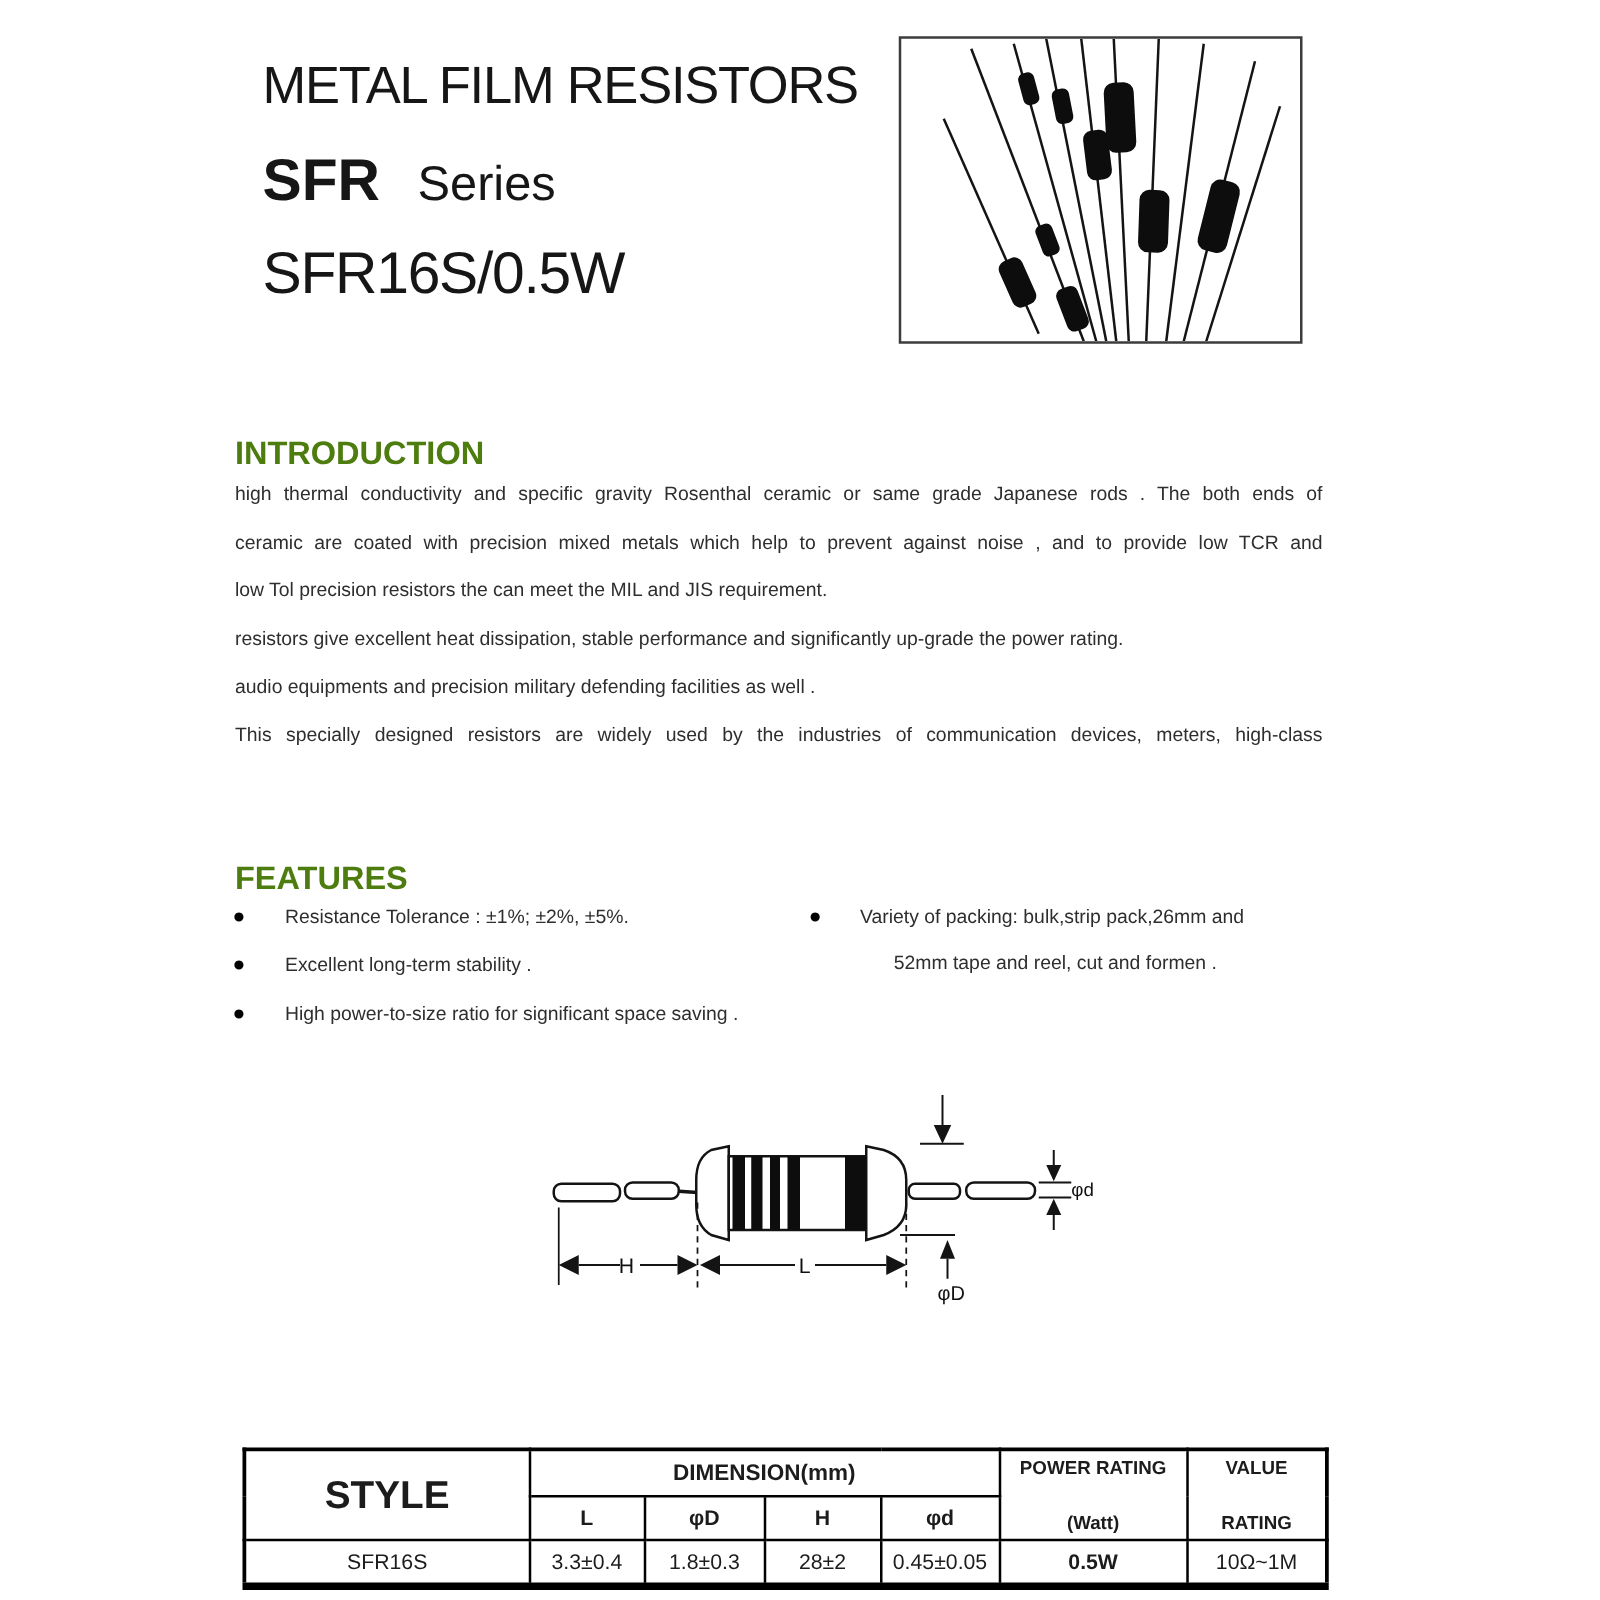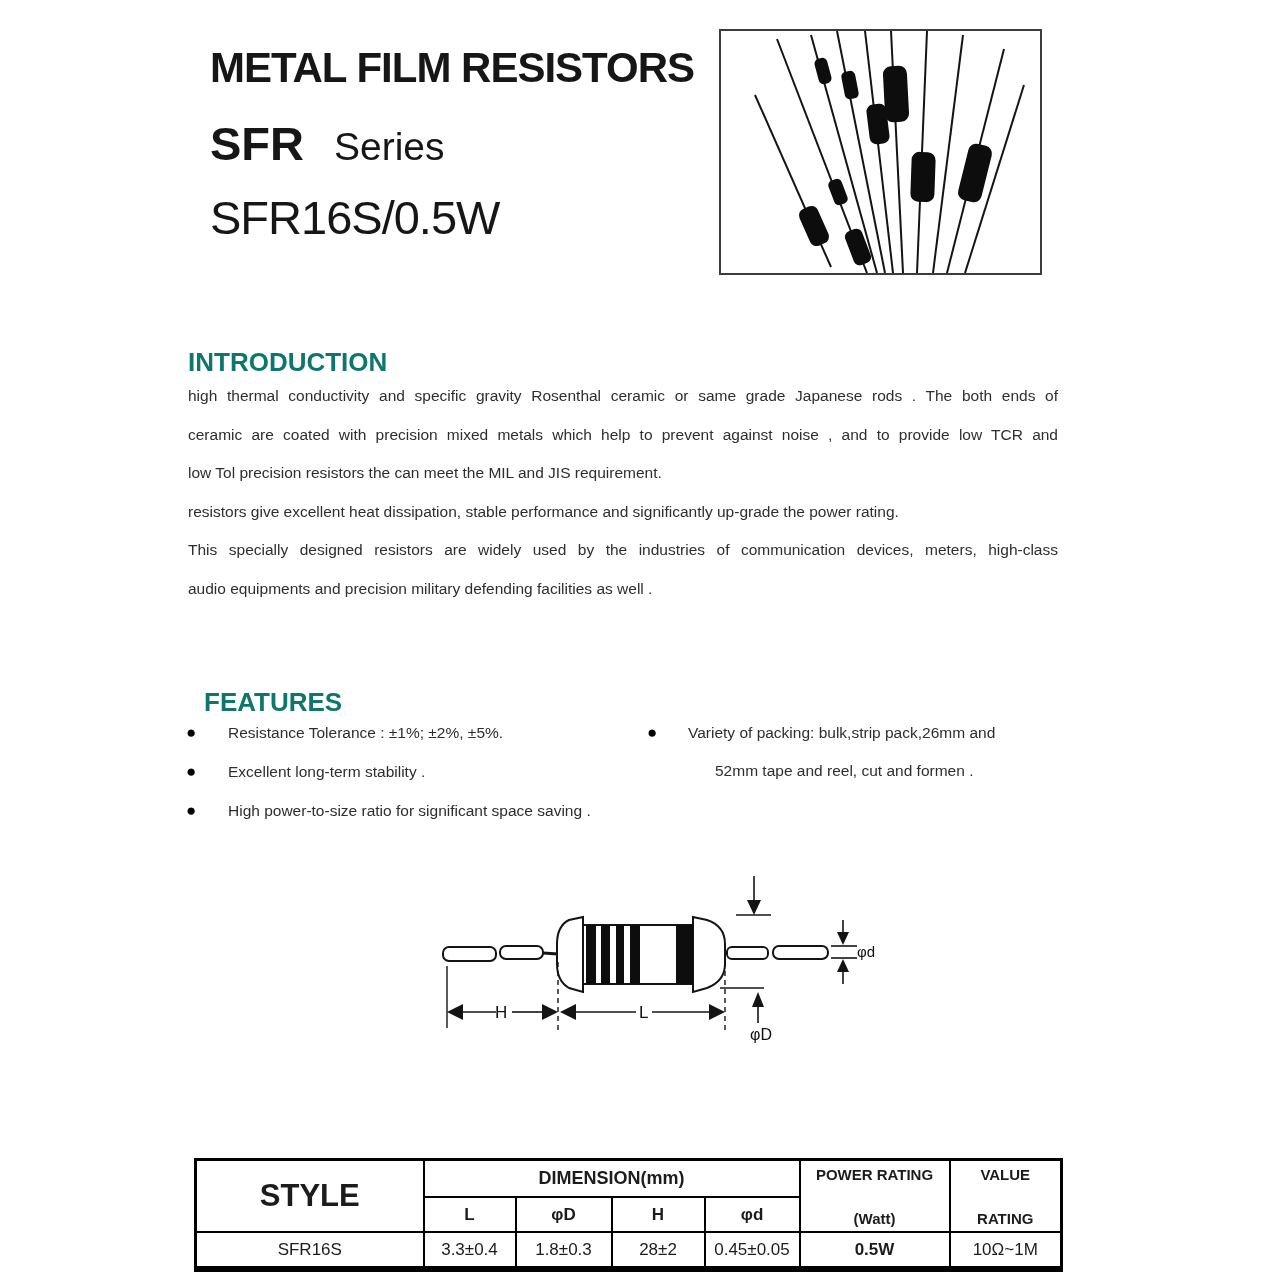--- a/index.html
+++ b/index.html
@@ -1,35 +1,35 @@
 <!DOCTYPE html>
 <html><head>
 <meta charset="utf-8">
 <style>
   html,body{margin:0;padding:0;background:#fff;}
   body{width:1280px;height:1280px;overflow:hidden;position:relative;
        font-family:"Liberation Sans","DejaVu Sans",sans-serif;color:#161616;}
   .page{position:absolute;inset:0;background:#fff;}
 
   
-  .t1{position:absolute;left:210px;top:44px;font-size:42px;font-weight:700;letter-spacing:-1px;}
+  .t1{position:absolute;left:210px;top:44px;font-size:42px;font-weight:400;letter-spacing:-1px;}
   .t2{position:absolute;left:210px;top:116px;}
   .t2 .sfr{font-size:47px;font-weight:700;letter-spacing:0px;}
   .t2 .series{font-size:39px;font-weight:400;margin-left:30px;}
   .t3{position:absolute;left:210px;top:190px;font-size:47px;font-weight:500;letter-spacing:-1px;}
 
   
   .photo-box{position:absolute;left:719px;top:29px;width:319px;height:242px;
              border:2px solid #3c3c3c;background:#fff;overflow:hidden;}
   .photo-box svg{display:block;}
 
   
-  .sec-h{position:absolute;font-size:26px;font-weight:700;color:#0f766e;letter-spacing:0px;}
+  .sec-h{position:absolute;font-size:26px;font-weight:700;color:#4d7c0f;letter-spacing:0px;}
   .intro-h{left:188px;top:347px;}
-  .feat-h{left:204px;top:687px;}
+  .feat-h{left:188px;top:687px;}
 
   
   .intro-lines{position:absolute;left:188px;top:377px;width:870px;}
   .intro-line{line-height:38.6px;font-size:15.5px;color:#2e2e2e;white-space:nowrap;}
   .intro-line.just{white-space:normal;text-align:justify;text-align-last:justify;}
   .intro-line .b{font-weight:700;color:#1a1a1a;}
 
   
   .feat-col{position:absolute;top:723px;}
   .feat-left{left:186px;width:440px;}
@@ -112,22 +112,22 @@
       </g>
     </svg>
   </div>
 
   <div class="sec-h intro-h">INTRODUCTION</div>
   <div class="intro-lines">
       <div class="intro-line just"><span>high thermal conductivity and specific gravity Rosenthal ceramic or same grade Japanese rods . The both ends of</span></div>
       <div class="intro-line just"><span>ceramic are coated with precision mixed metals which help to prevent against noise , and to provide low TCR and</span></div>
       <div class="intro-line"><span>low Tol precision resistors the can meet the MIL and JIS requirement.</span></div>
       <div class="intro-line"><span>resistors give excellent heat dissipation,  stable performance and significantly up-grade the power rating.</span></div>
+      <div class="intro-line"><span>audio equipments and precision military defending facilities as well .</span></div>
       <div class="intro-line just"><span>This specially designed resistors are widely used by the industries of communication devices,  meters,  high-class</span></div>
-      <div class="intro-line"><span>audio equipments and precision military defending facilities as well .</span></div>
     </div>
 
   <div class="sec-h feat-h">FEATURES</div>
   <div class="feat-col feat-left">
       <div class="feat-item">
         <span class="bullet">●</span>
         <span class="ftext">Resistance Tolerance : ±1%;  ±2%,  ±5%.</span>
       </div>
       <div class="feat-item">
         <span class="bullet">●</span>

